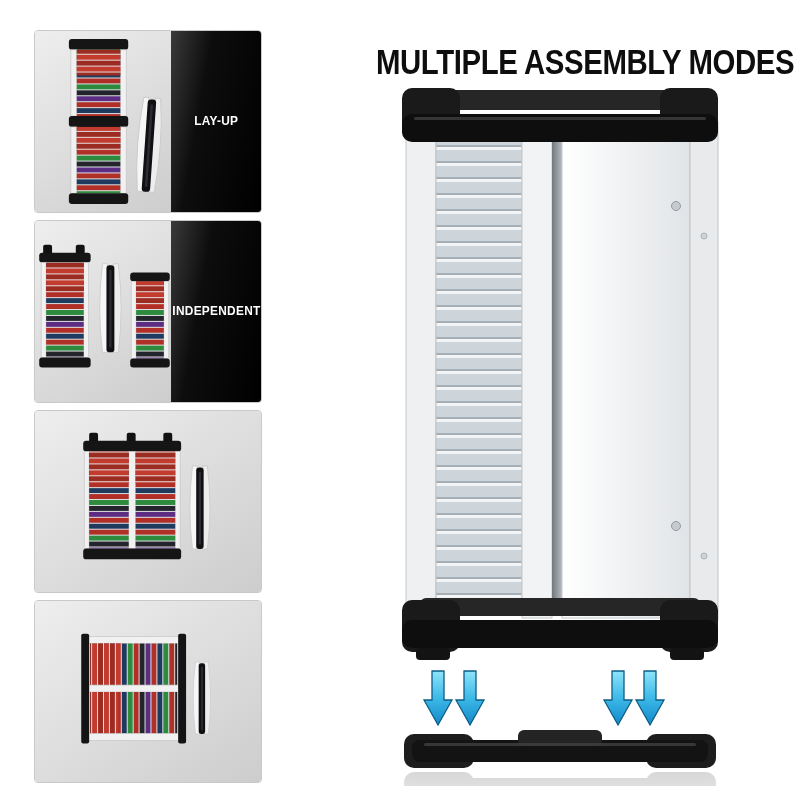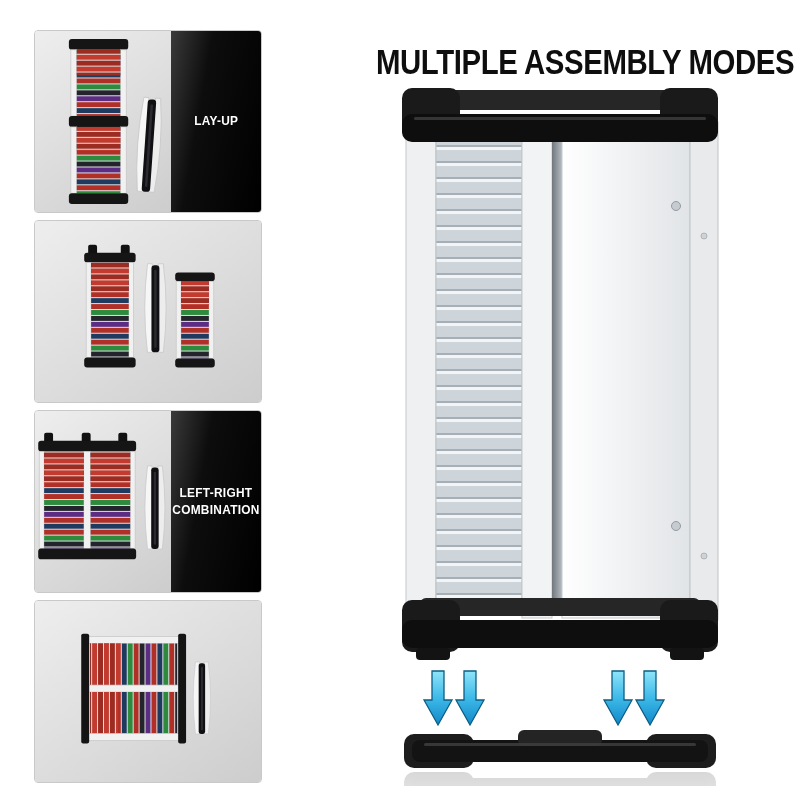--- a/index.html
+++ b/index.html
@@ -125,20 +125,23 @@
           <g>
             <rect x="96" y="52" width="40" height="9" rx="3" fill="#151515"></rect>
             <rect x="97" y="61" width="5" height="78" fill="#f1f1f1" stroke="#c4c4c4" stroke-width="0.7"></rect>
             <rect x="130" y="61" width="5" height="78" fill="#f1f1f1" stroke="#c4c4c4" stroke-width="0.7"></rect>
             <rect x="102" y="61" width="28" height="78" fill="url(#gamesH)"></rect>
             <rect x="102" y="61" width="28" height="24" fill="url(#gamesRed)"></rect>
             <rect x="96" y="139" width="40" height="9" rx="3" fill="#151515"></rect>
           </g>
         </svg>
       </div>
+      <div class="panel-label">
+        <span>INDEPENDENT</span>
+      </div>
     </div>
 
     <div class="panel">
       <div class="panel-image">
         <svg viewBox="0 0 137 183">
           <g>
             <rect x="9" y="22" width="9" height="10" rx="2" fill="#111"></rect>
             <rect x="47" y="22" width="9" height="10" rx="2" fill="#111"></rect>
             <rect x="84" y="22" width="9" height="10" rx="2" fill="#111"></rect>
             <rect x="3" y="30" width="99" height="11" rx="3" fill="#151515"></rect>
@@ -149,23 +152,20 @@
             <rect x="9" y="41" width="40" height="32" fill="url(#gamesRed)"></rect>
             <rect x="56" y="41" width="40" height="98" fill="url(#gamesH)"></rect>
             <rect x="56" y="41" width="40" height="32" fill="url(#gamesRed)"></rect>
             <rect x="3" y="139" width="99" height="11" rx="3" fill="#151515"></rect>
           </g>
           <g>
             <use href="#ps5" x="106" y="45" width="30" height="105"></use>
           </g>
         </svg>
       </div>
-      <div class="panel-label">
-        <span>LEFT-RIGHT COMBINATION</span>
-      </div>
     </div>
 
     <div class="panel">
       <div class="panel-image">
         <svg viewBox="0 0 137 183">
           <g>
             <rect x="6" y="36" width="96" height="7" fill="#f1f1f1" stroke="#c4c4c4" stroke-width="0.7"></rect>
             <rect x="10" y="43" width="88" height="42" fill="url(#gamesV)"></rect>
             <rect x="10" y="43" width="32" height="42" fill="url(#gamesRedV)"></rect>
             <rect x="6" y="85" width="96" height="7" fill="#f1f1f1" stroke="#c4c4c4" stroke-width="0.7"></rect>

